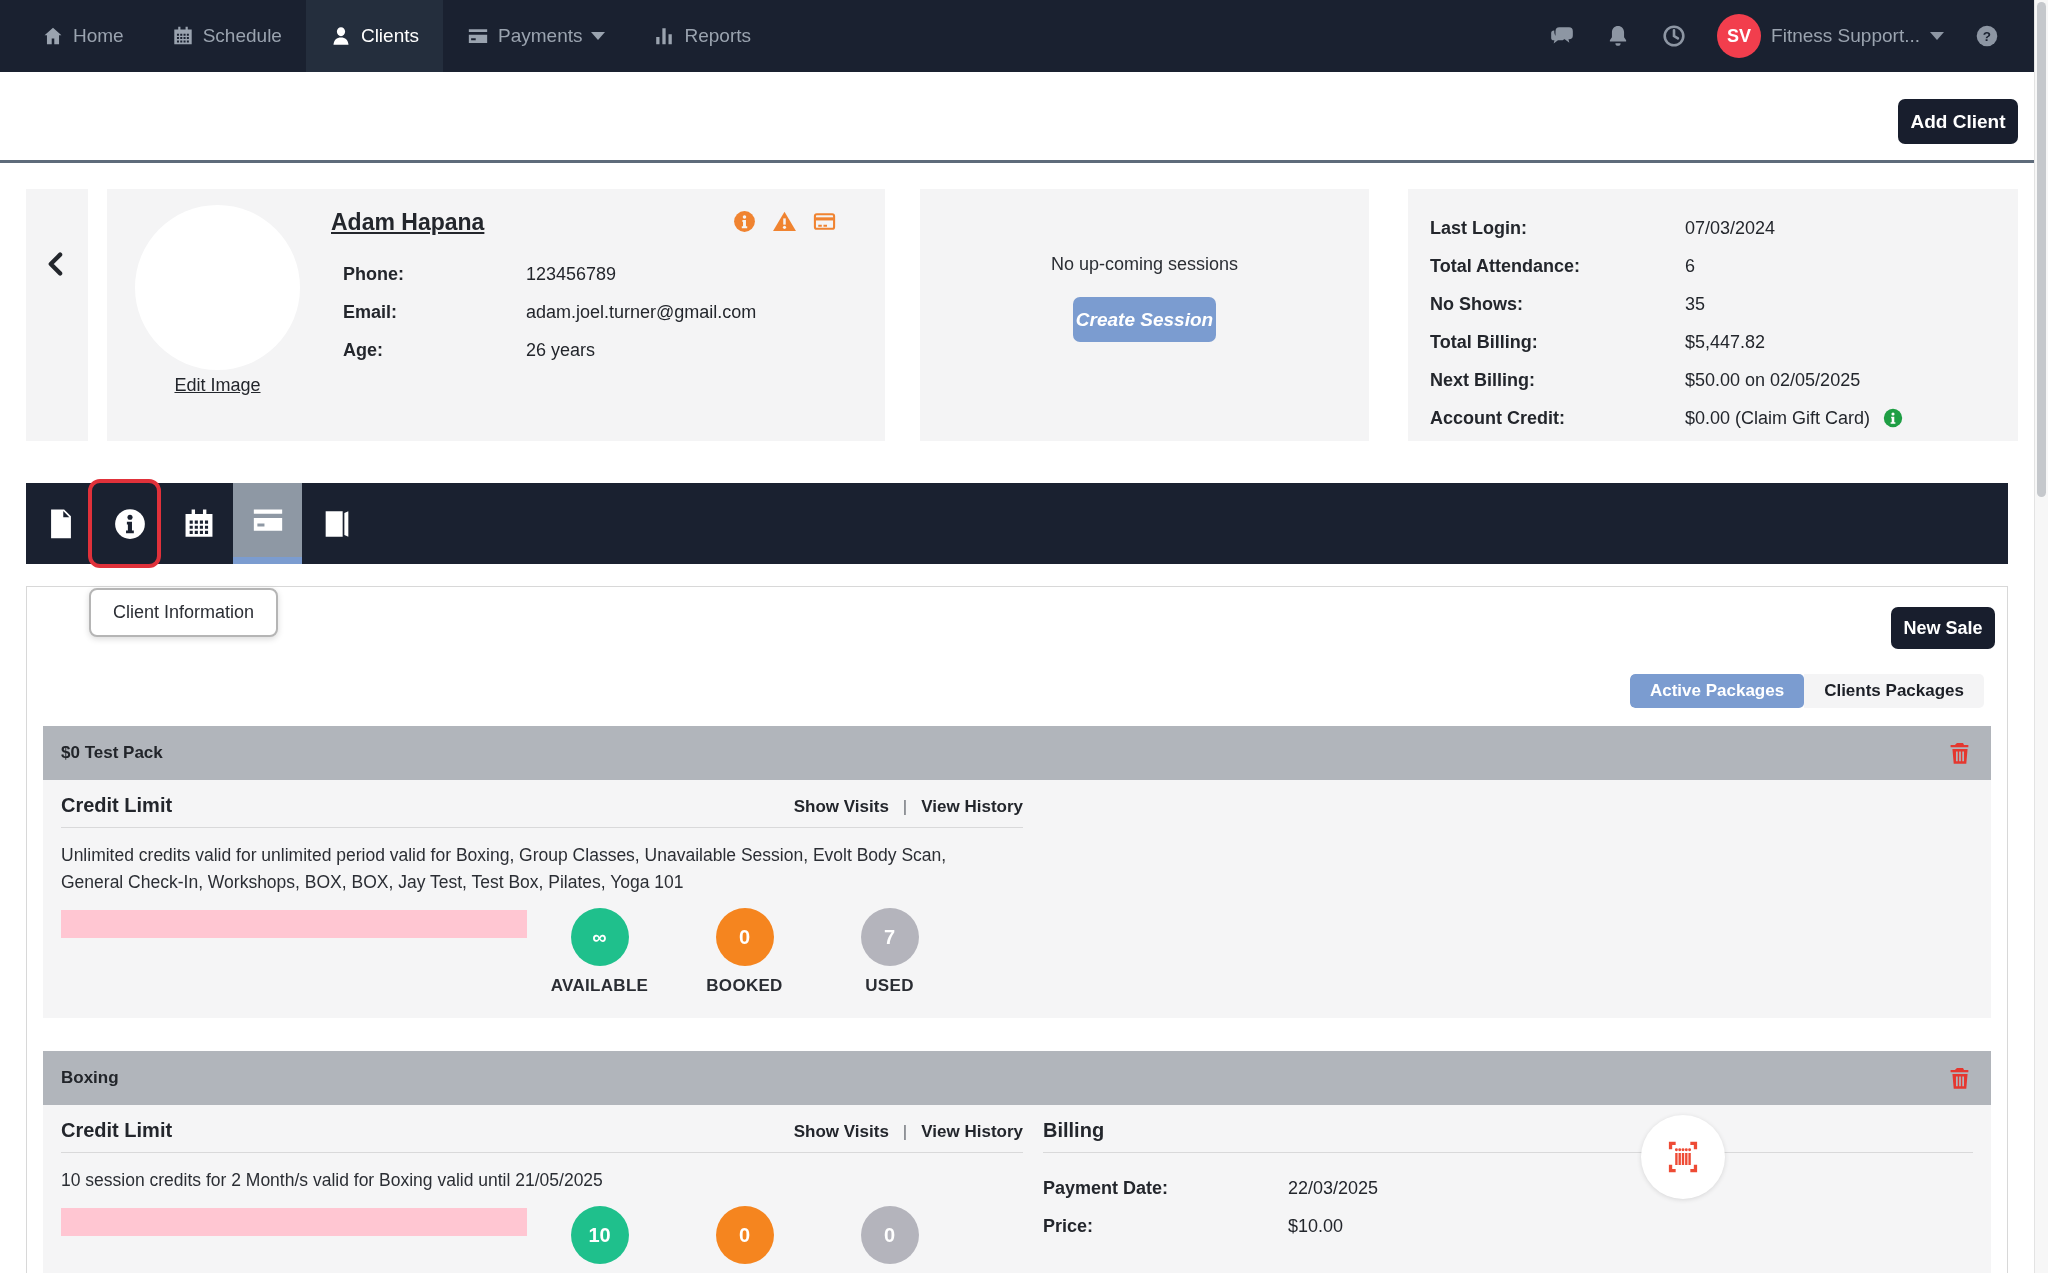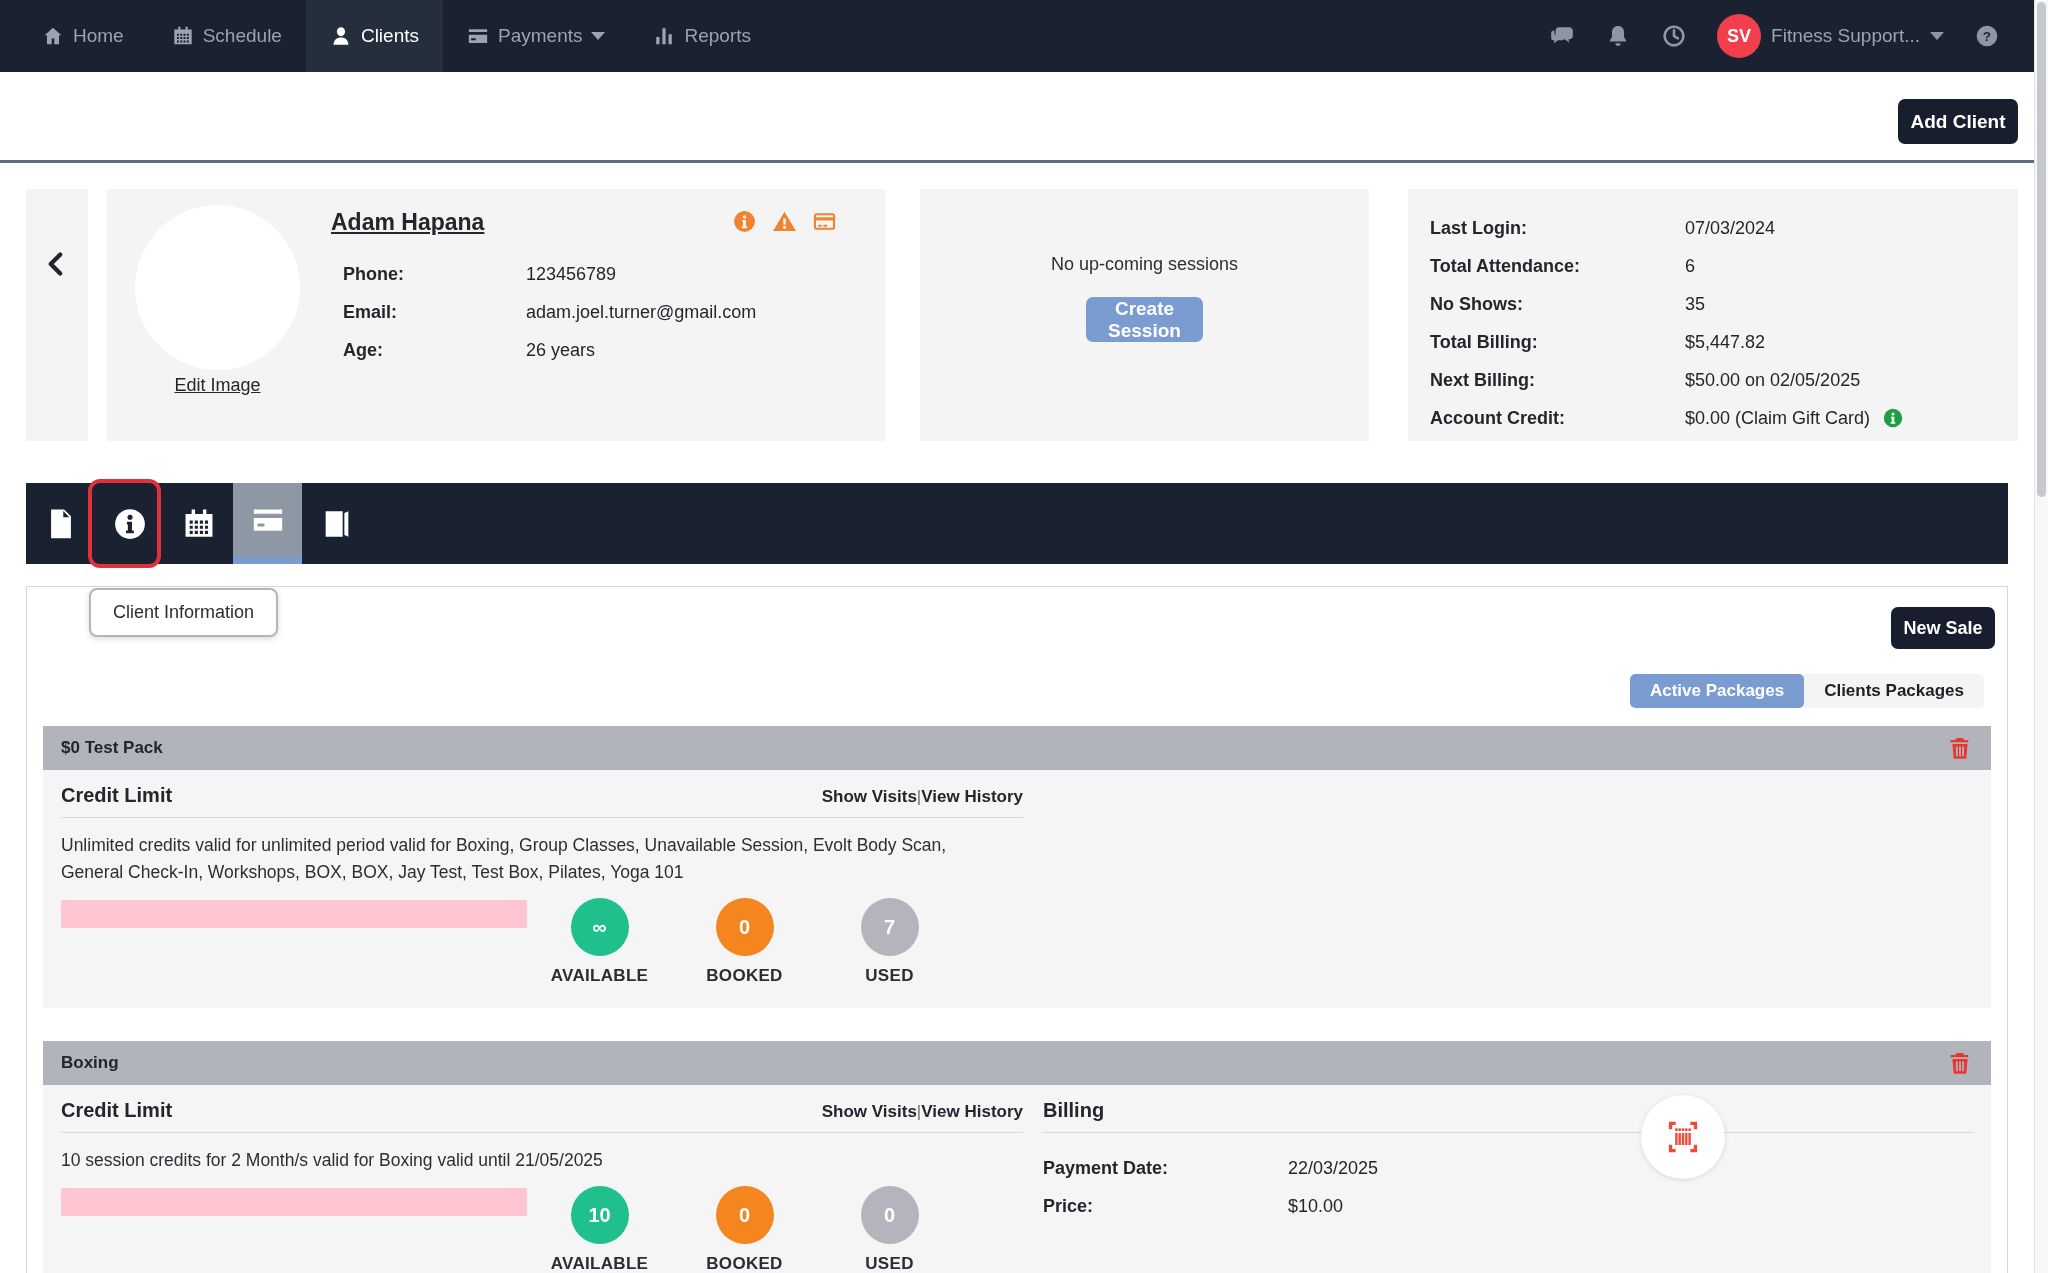--- a/index.html
+++ b/index.html
@@ -37,21 +37,21 @@
   .client-name { position:absolute; left:224px; top:20px; font-size:23px; font-weight:bold; text-decoration:underline; cursor:pointer; }
   .profile-fields { position:absolute; left:236px; top:66px; }
   .field-row { display:grid; grid-template-columns:183px auto; height:38px; align-items:center; font-size:18px; }
   .field-row .lbl { font-weight:bold; }
   .profile-alert-icons { position:absolute; top:20px; right:48px; display:flex; gap:15px; }
   .profile-alert-icons svg { width:25px; height:25px; cursor:pointer; }
 
   .sessions-card { width:449px; height:252px; margin-right:39px; display:flex; flex-direction:column; align-items:center; justify-content:center; padding-bottom:34px; }
   .sessions-msg { font-size:18px; color:#2b2e34; margin-bottom:22px; }
   .btn-blue { background:#7b9cd0; color:#fff; font-weight:bold; border:none; border-radius:7px; cursor:pointer; font-family:inherit; }
-  .create-session { width:117px; height:45px; font-size:19px; }
+  .create-session { width:143px; height:45px; font-size:19px;font-style:italic; }
 
   .stats-card { flex:1; height:252px; padding:20px 0 0 22px; }
   .stats-row { display:grid; grid-template-columns:255px auto; height:38px; align-items:center; font-size:18px; }
   .stats-row .lbl { font-weight:bold; }
   .stats-row .val { display:flex; align-items:center; gap:12px; }
   .stats-row .val svg { width:22px; height:22px; cursor:pointer; }
 
   
   .tabstrip { position:absolute; top:483px; left:26px; width:1982px; height:81px; background:#1a2130; display:flex; z-index:4; }
   .tab { width:69px; height:81px; display:flex; align-items:center; justify-content:center; color:#fff; cursor:pointer; }
@@ -62,29 +62,29 @@
 
   
   .main-card { position:absolute; top:586px; left:26px; width:1982px; height:760px; background:#fff; border:1px solid #d8d8d8; }
   .new-sale { position:absolute; top:20px; right:12px; width:104px; height:42px; font-size:18px; }
   .pkg-toggle { position:absolute; top:87px; right:23px; display:flex; height:34px; border-radius:5px; overflow:hidden; }
   .pkg-toggle .tgl { display:flex; align-items:center; padding:0 20px; font-size:17px; font-weight:bold; cursor:pointer; }
   .tgl-active { background:#7b9cd0; color:#fff; border-radius:5px; }
   .tgl-archived { background:#f4f4f5; color:#1c1f26; }
 
   .packages-wrap { position:absolute; top:139px; left:16px; right:16px; }
-  .pkg-header { height:44px; background:#b1b5bb; display:flex; align-items:center; padding:0 18px; }
+  .pkg-header { height:54px; background:#b1b5bb; display:flex; align-items:center; padding:0 18px; }
   .pkg-title { font-size:17px; font-weight:bold; color:#22252a; }
   .pkg-header svg { width:26px; height:26px; margin-left:auto; cursor:pointer; }
   .pkg-body { background:#f5f5f6; display:grid; grid-template-columns:962px 1fr; column-gap:20px; padding:14px 18px 22px 18px; }
   .pkg-gap { height:33px; background:#fff; }
 
   .col-head-row { display:flex; align-items:baseline; }
   .col-title { font-size:20px; font-weight:bold; }
-  .links { margin-left:auto; font-size:17px; font-weight:bold; display:flex; align-items:baseline; }
+  .links { margin-left:auto; font-size:17px; font-weight:bold; display:flex; gap:14px; align-items:baseline; }
   .links .lnk { cursor:pointer; }
   .links .sep { color:#6b6f76; font-weight:normal; }
   .col-hr { border:none; border-top:1px solid #d9d9da; margin:10px 0 14px 0; }
   .pkg-desc { font-size:17.5px; line-height:27px; color:#2b2e34; max-width:950px; }
 
   .visual-row { display:flex; align-items:flex-start; margin-top:12px; }
   .pinkbar { width:466px; height:28px; background:#ffc6d2; margin-top:2px; }
   .count-group { width:145px; display:flex; flex-direction:column; align-items:center; }
   .count-group:first-of-type { margin-left:30px; }
   .count-circle { width:58px; height:58px; border-radius:50%; color:#fff; font-weight:bold; font-size:20px; display:flex; align-items:center; justify-content:center; }

